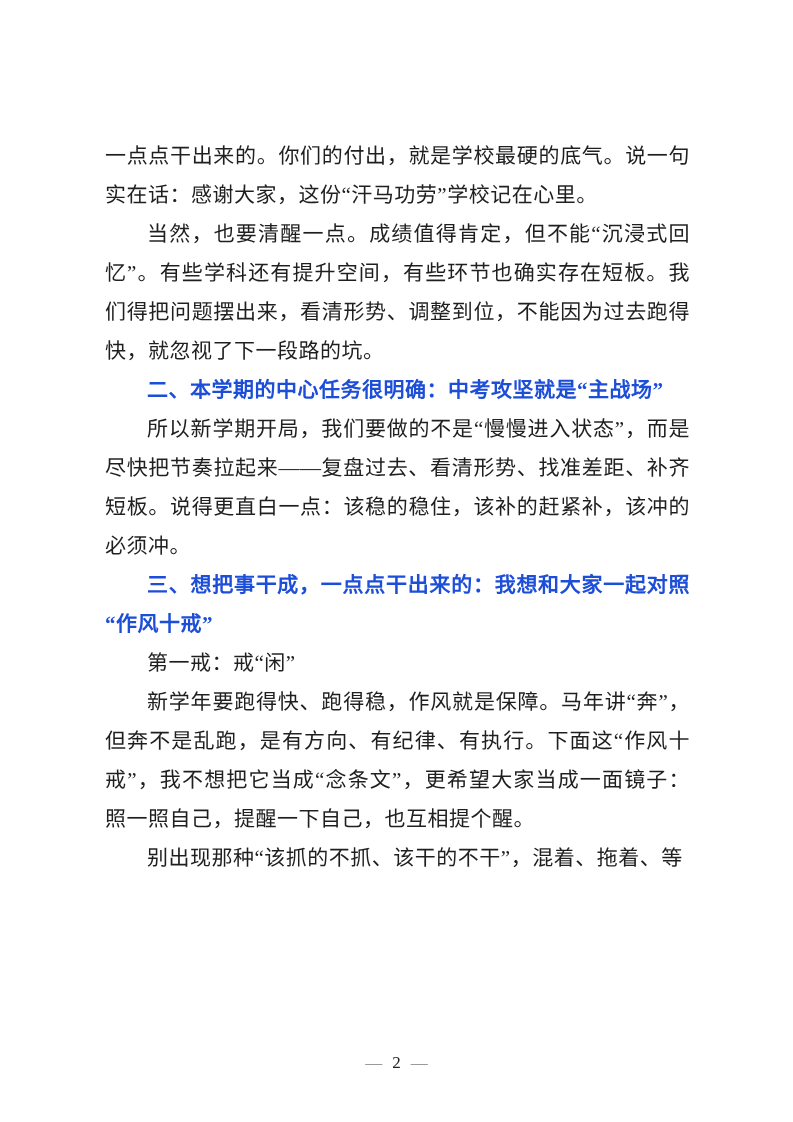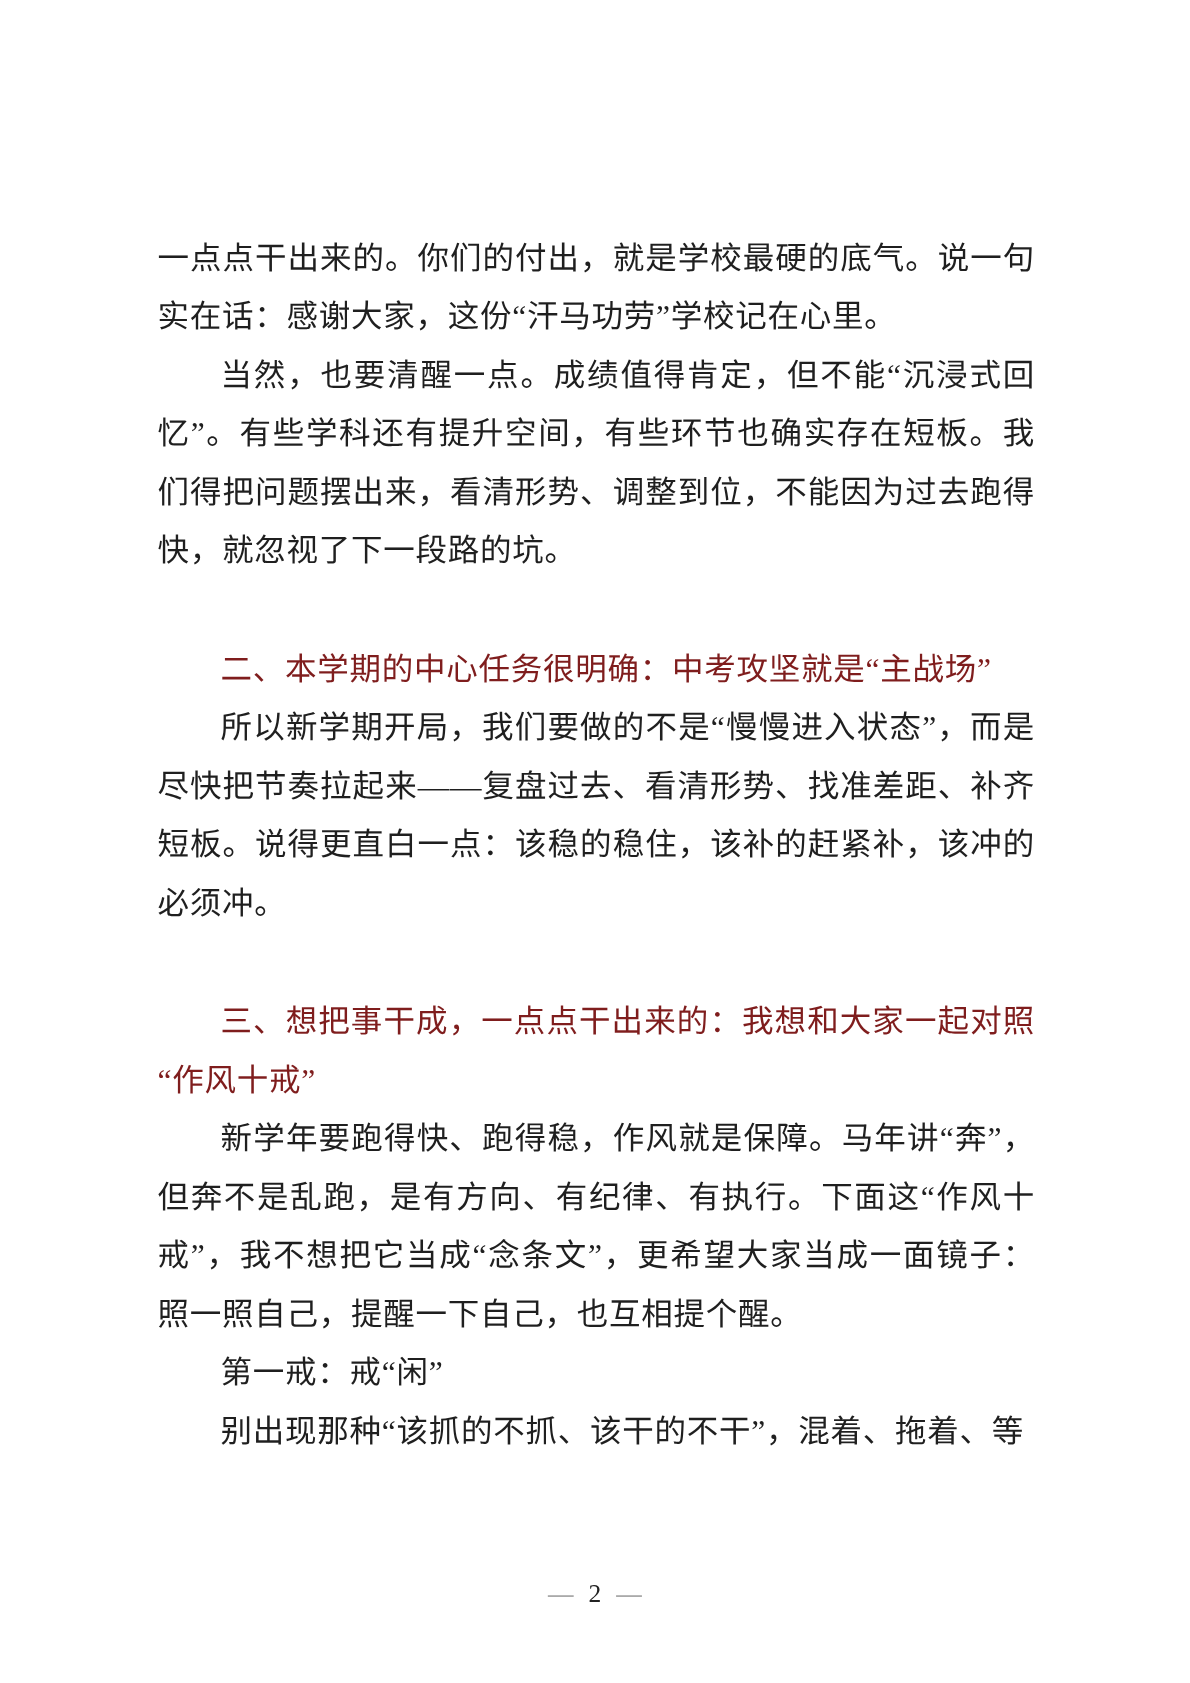--- a/index.html
+++ b/index.html
@@ -11,40 +11,39 @@
     position: relative;
     width: 793px;
     height: 1122px;
     background: #ffffff;
     overflow: hidden;
     font-family: "Liberation Serif", "DejaVu Serif", serif;
   }
   .doc-body {
     position: absolute;
     left: 105px;
-    top: 153px;
+    top: 137px;
     width: 585px;
   }
   .doc-body p {
     margin: 0;
     padding: 0;
     font-size: 21px;
     line-height: 39px;
     letter-spacing: 0.5px;
     color: #1f1f1f;
     text-align: justify;
     text-justify: inter-character;
   }
   .doc-body p.indent {
     text-indent: 2em;
   }
   .doc-body p.heading {
-    font-weight: normal;
-    color: #7f1d1d;
-    margin-top: 40px;
+    font-weight: bold;
+    color: #1d4ed8;
   }
   .page-footer {
     position: absolute;
     left: 0;
     top: 1048px;
     width: 100%;
     text-align: center;
     font-size: 17px;
     line-height: 30px;
     color: #1f1f1f;
@@ -63,22 +62,22 @@
 <body>
 
 <div class="page">
 
   <div class="doc-body">
     <p class="body">一点点干出来的。你们的付出，就是学校最硬的底气。说一句实在话：感谢大家，这份“汗马功劳”学校记在心里。</p>
     <p class="body indent">当然，也要清醒一点。成绩值得肯定，但不能“沉浸式回忆”。有些学科还有提升空间，有些环节也确实存在短板。我们得把问题摆出来，看清形势、调整到位，不能因为过去跑得快，就忽视了下一段路的坑。</p>
     <p class="heading indent">二、本学期的中心任务很明确：中考攻坚就是“主战场”</p>
     <p class="body indent">所以新学期开局，我们要做的不是“慢慢进入状态”，而是尽快把节奏拉起来——复盘过去、看清形势、找准差距、补齐短板。说得更直白一点：该稳的稳住，该补的赶紧补，该冲的必须冲。</p>
     <p class="heading indent">三、想把事干成，一点点干出来的：我想和大家一起对照“作风十戒”</p>
+    <p class="body indent">第一戒：戒“闲”</p>
     <p class="body indent">新学年要跑得快、跑得稳，作风就是保障。马年讲“奔”，但奔不是乱跑，是有方向、有纪律、有执行。下面这“作风十戒”，我不想把它当成“念条文”，更希望大家当成一面镜子：照一照自己，提醒一下自己，也互相提个醒。</p>
-    <p class="body indent">第一戒：戒“闲”</p>
     <p class="body indent">别出现那种“该抓的不抓、该干的不干”，混着、拖着、等</p>
   </div>
 
   <div class="page-footer">
     <span class="dash">—</span><span class="num">2</span><span class="dash">—</span>
   </div>
 
 </div>
 
 </body></html>

